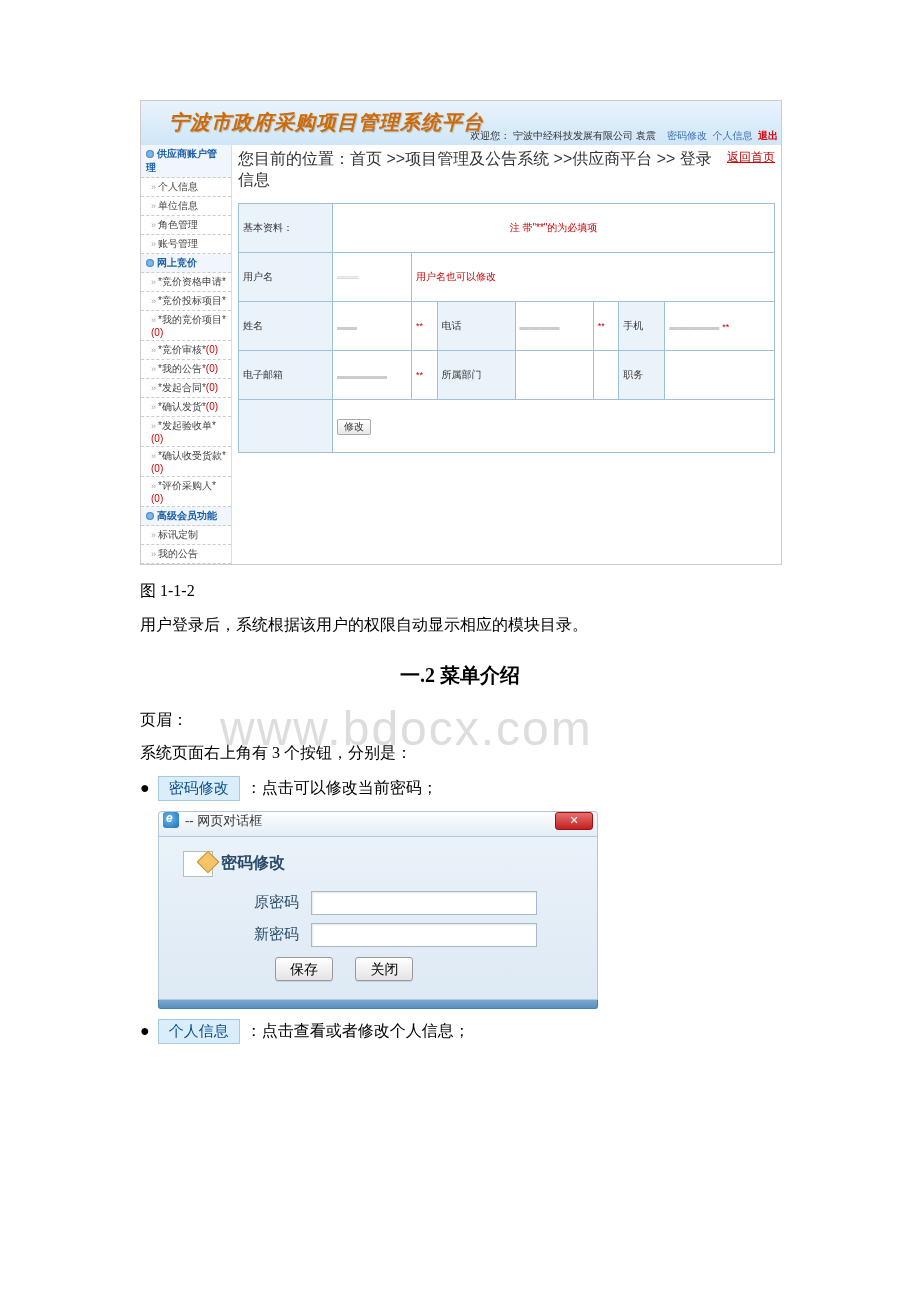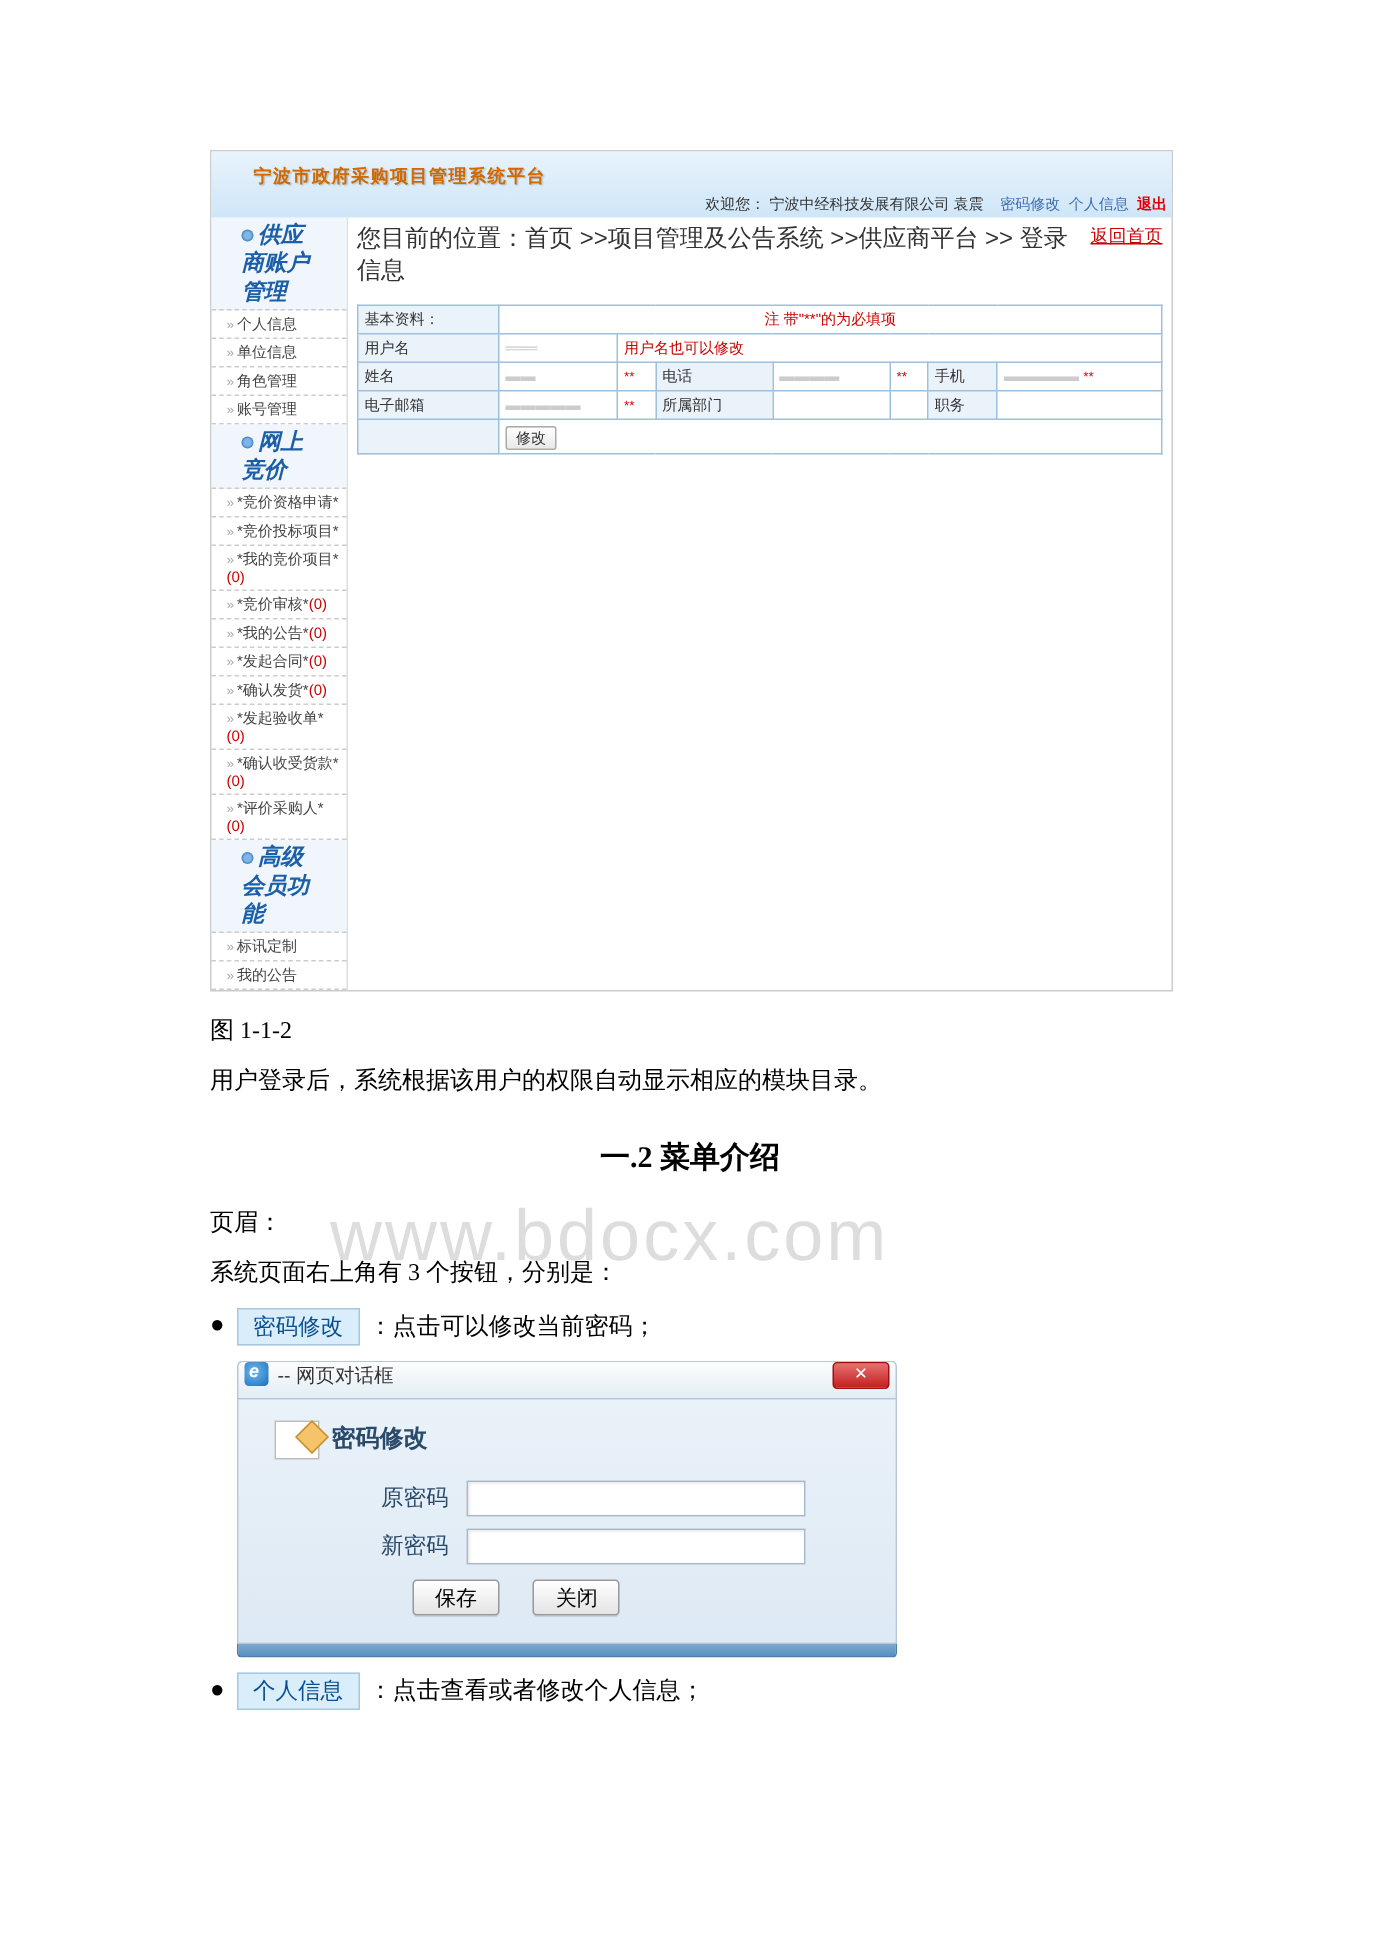--- a/index.html
+++ b/index.html
@@ -21,22 +21,23 @@
     background: #fff;
   }
   .ss-header {
     height: 42px;
     background: linear-gradient(#e8f3fc, #cfe6f8);
     padding: 2px 8px 0 28px;
     position: relative;
   }
   .ss-title {
     font-family: "SimHei", "Microsoft YaHei", sans-serif;
-    font-size: 12px;
+    font-size: 20px;
     font-weight: bold;
+    font-style: italic;
     color: #d06a00;
     text-shadow: 1px 1px 1px rgba(0,0,0,0.2);
     letter-spacing: 1px;
     padding-top: 6px;
     display: inline-block;
   }
   .ss-topright {
     position: absolute;
     right: 3px;
     bottom: 2px;
@@ -47,25 +48,24 @@
   .ss-topright .info {color: #3b6fb3;}
   .ss-topright .exit {color: #d00; font-weight: bold;}
   .ss-body {display: flex;}
   .ss-side {
     width: 90px;
     border-right: 1px solid #ddd;
   }
   .ss-side .grp {
     background: #f0f6fb;
     border-bottom: 1px dashed #ccc;
-    padding: 2px 20px;
+    padding: 2px 5px;
     font-weight: bold;
     color: #1b5fa8;
-    font-size: 15px;
-    font-style: italic;
+    font-size: 10px;
   }
   .ss-side .grp::before {
     content: "";
     display: inline-block;
     width: 8px; height: 8px;
     background: radial-gradient(circle, #7fb6e6 40%, #3d7fc0 70%);
     border-radius: 50%;
     margin-right: 3px;
     vertical-align: middle;
   }
@@ -84,21 +84,21 @@
   .ss-side .cnt {color: #c00;}
   .ss-main {
     flex: 1;
     padding: 4px 6px;
   }
   .ss-bc {font-size: 16px; color: #333; margin-bottom: 12px;}
   .ss-return {float: right; color: #c00; text-decoration: underline; font-size: 12px; text-align: center;}
   .ss-tbl {width: 100%; border-collapse: collapse;}
   .ss-tbl td {
     border: 1px solid #9ec0dc;
-    padding: 2px 4px;
+    padding: 17px 4px;
     font-size: 10px;
     height: 14px;
     background: #fff;
   }
   .ss-tbl .lbl {background: #eaf2fa; color: #333; white-space: nowrap;}
   .ss-tbl .req {color: #c00; font-size: 9px;}
   .ss-tbl .note {color: #c00; font-size: 10px;}
   .ss-tbl .ghost {color: #ccc;}
   .ss-btn {
     display: inline-block;

